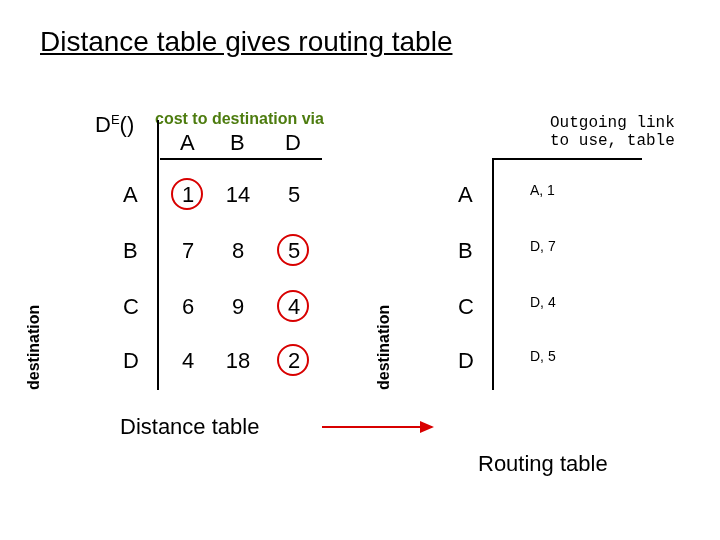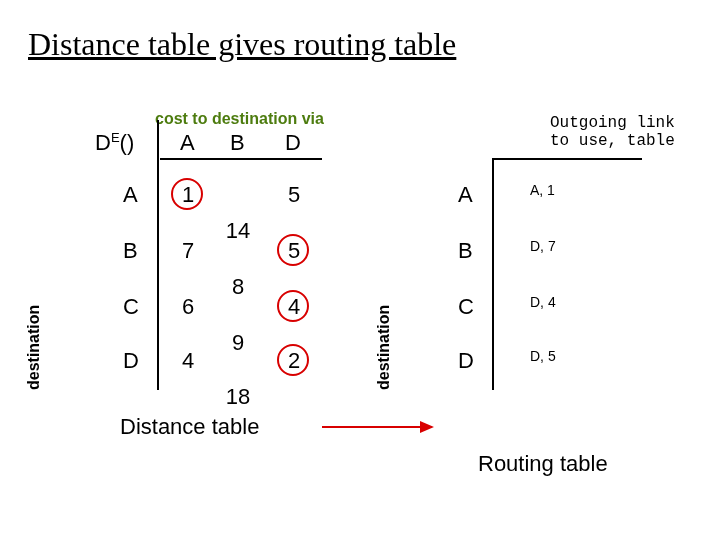--- a/index.html
+++ b/index.html
@@ -7,44 +7,43 @@
     width: 720px;
     height: 540px;
     background: #fff;
     font-family: "Comic Sans MS", "Comic Sans", cursive, sans-serif;
     position: relative;
     color: #000;
   }
   .title {
     position: absolute;
     top: 26px;
-    left: 28px;
-    font-size: 32px;
+    left: 40px;
+    font-size: 28px;
     text-decoration: underline;
     color: #000;
-    font-family: Liberation Serif, serif;
   }
   .left-group {
     position: absolute;
     top: 110px;
     left: 95px;
     width: 260px;
   }
   .cost-sub {
     position: absolute;
     top: 0;
     left: 60px;
     font-size: 16px;
     font-family: Arial, sans-serif;
     font-weight: bold;
     color: #4d7c0f;
   }
   .de {
     position: absolute;
-    top: 20px;
+    top: 2px;
     left: 0px;
     font-size: 22px;
   }
   .de sup { font-size: 13px; vertical-align: 8px; }
   .head-col { position: absolute; top: 20px; font-size: 22px; }
   .ha { left: 85px; }
   .hb { left: 135px; }
   .hd { left: 190px; }
 
   .hline {
@@ -74,21 +73,21 @@
     font-size: 16px;
   }
   .row-label { position: absolute; left: 28px; font-size: 22px; }
   .ra { top: 72px; }
   .rb { top: 128px; }
   .rc { top: 184px; }
   .rd { top: 238px; }
 
   .cell { position: absolute; font-size: 22px; width: 30px; text-align: center; }
   .cA { left: 78px; }
-  .cB { left: 128px; margin-top: 36px; }
+  .cB { left: 128px; }
   .cD { left: 184px; }
   .r1 { top: 72px; }
   .r2 { top: 128px; }
   .r3 { top: 184px; }
   .r4 { top: 238px; }
 
   .circ {
     position: absolute;
     width: 32px;
     height: 32px;

